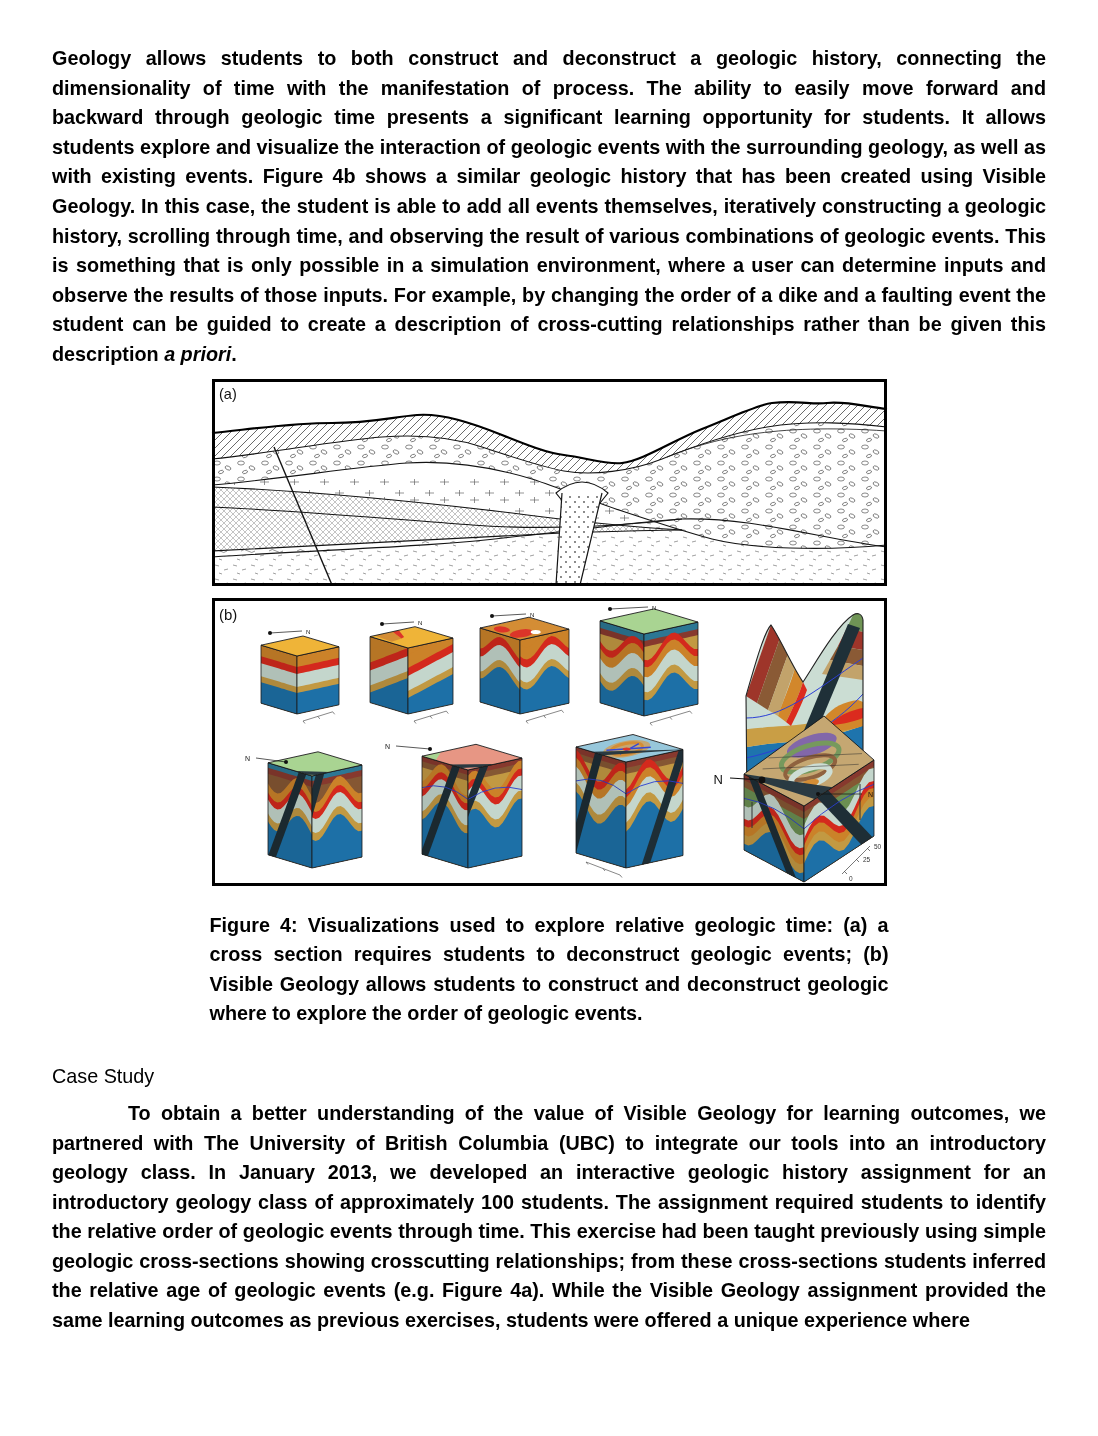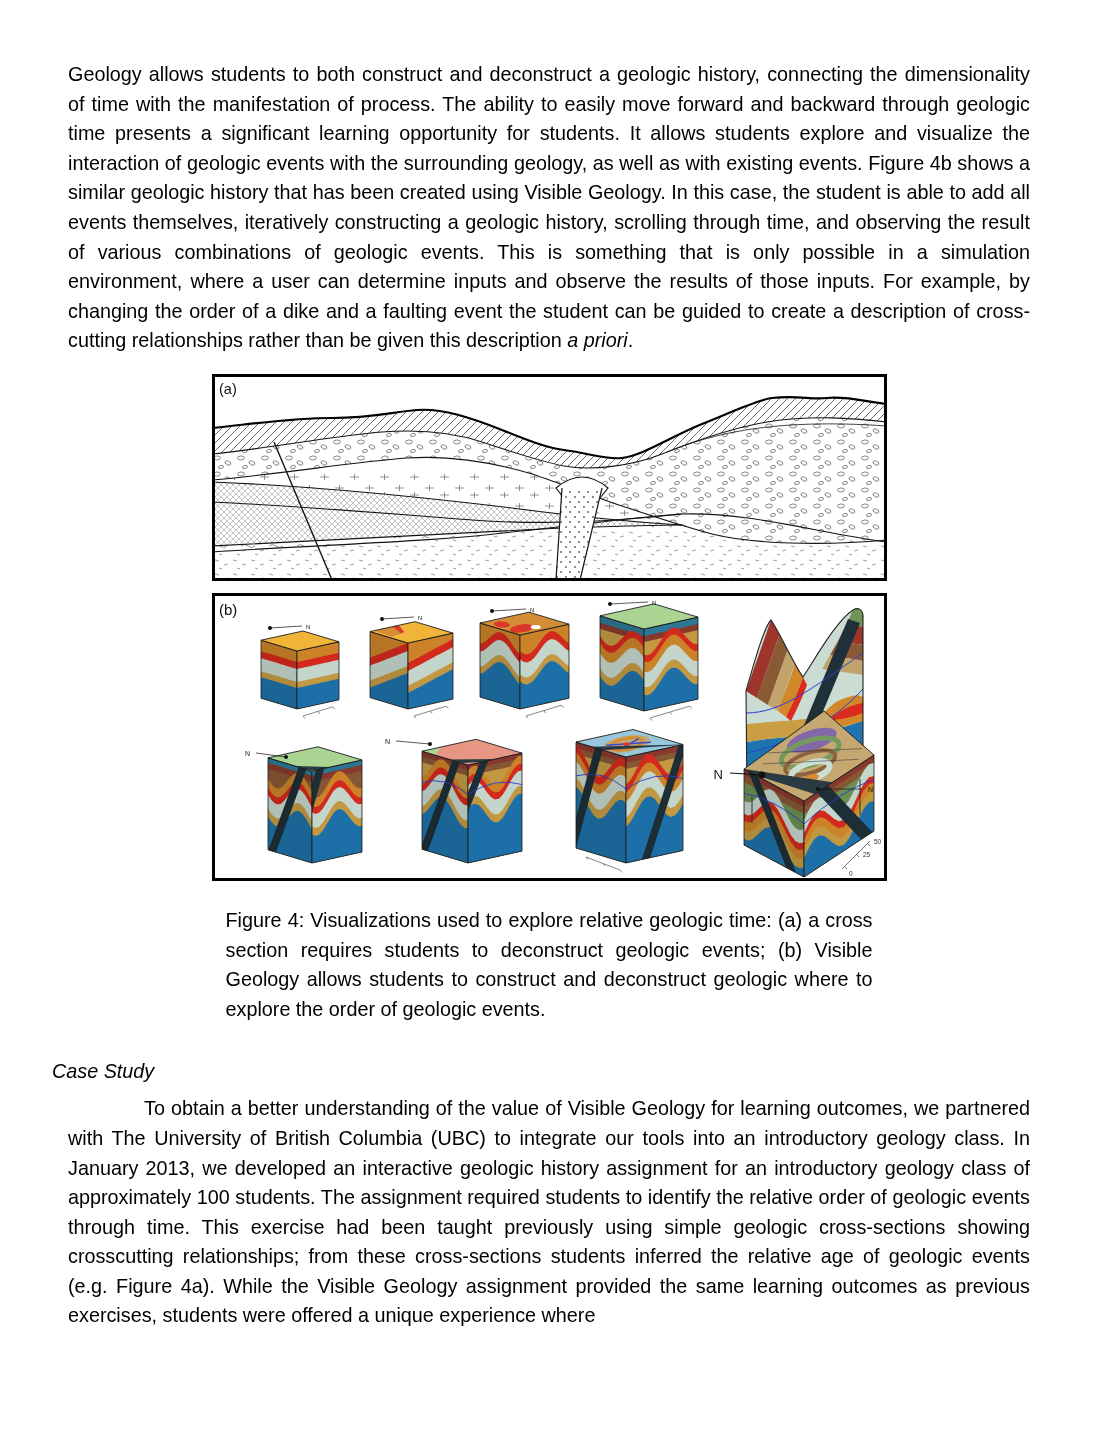--- a/index.html
+++ b/index.html
@@ -10,31 +10,32 @@
     padding:44px 52px 0 52px;
     background:#ffffff;
     overflow:hidden;
     font-family:"Liberation Sans",sans-serif;
     color:#000;
   }
   .body-text{
     font-size:19.8px;
     line-height:29.6px;
     text-align:justify;
-    margin:16px;
+    margin:0;
     hyphens:none;
+    font-weight:bold;
   }
   .body-text em{font-style:italic;}
   figure.fig{margin:7px auto 0 auto;width:679px;padding:0;}
   .panel{display:block;}
   .panel + .panel{margin-top:8px;}
   .caption{margin-top:23px;}
   .case-heading{
     font-size:19.8px;line-height:24px;
-    font-style:italic;margin:35px 0 4px 0;
+    margin:35px 0 4px 0;
   }
   .para2{margin-top:11px;text-indent:76px;}
   svg text{font-family:"Liberation Sans",sans-serif;}
 </style>
 </head>
 <body>
 
 <div class="page">
 
   <p class="body-text"><span>Geology allows students to both construct and deconstruct a geologic history, connecting the dimensionality of time with the manifestation of process. The ability to easily move forward and backward through geologic time presents a significant learning opportunity for students. It allows students explore and visualize the interaction of geologic events with the surrounding geology, as well as with existing events. Figure 4b shows a similar geologic history that has been created using Visible Geology. In this case, the student is able to add all events themselves, iteratively constructing a geologic history, scrolling through time, and observing the result of various combinations of geologic events. This is something that is only possible in a simulation environment, where a user can determine inputs and observe the results of those inputs. For example, by changing the order of a dike and a faulting event the student can be guided to create a description of cross-cutting relationships rather than be given this description </span><em>a priori</em><span>.</span></p>

